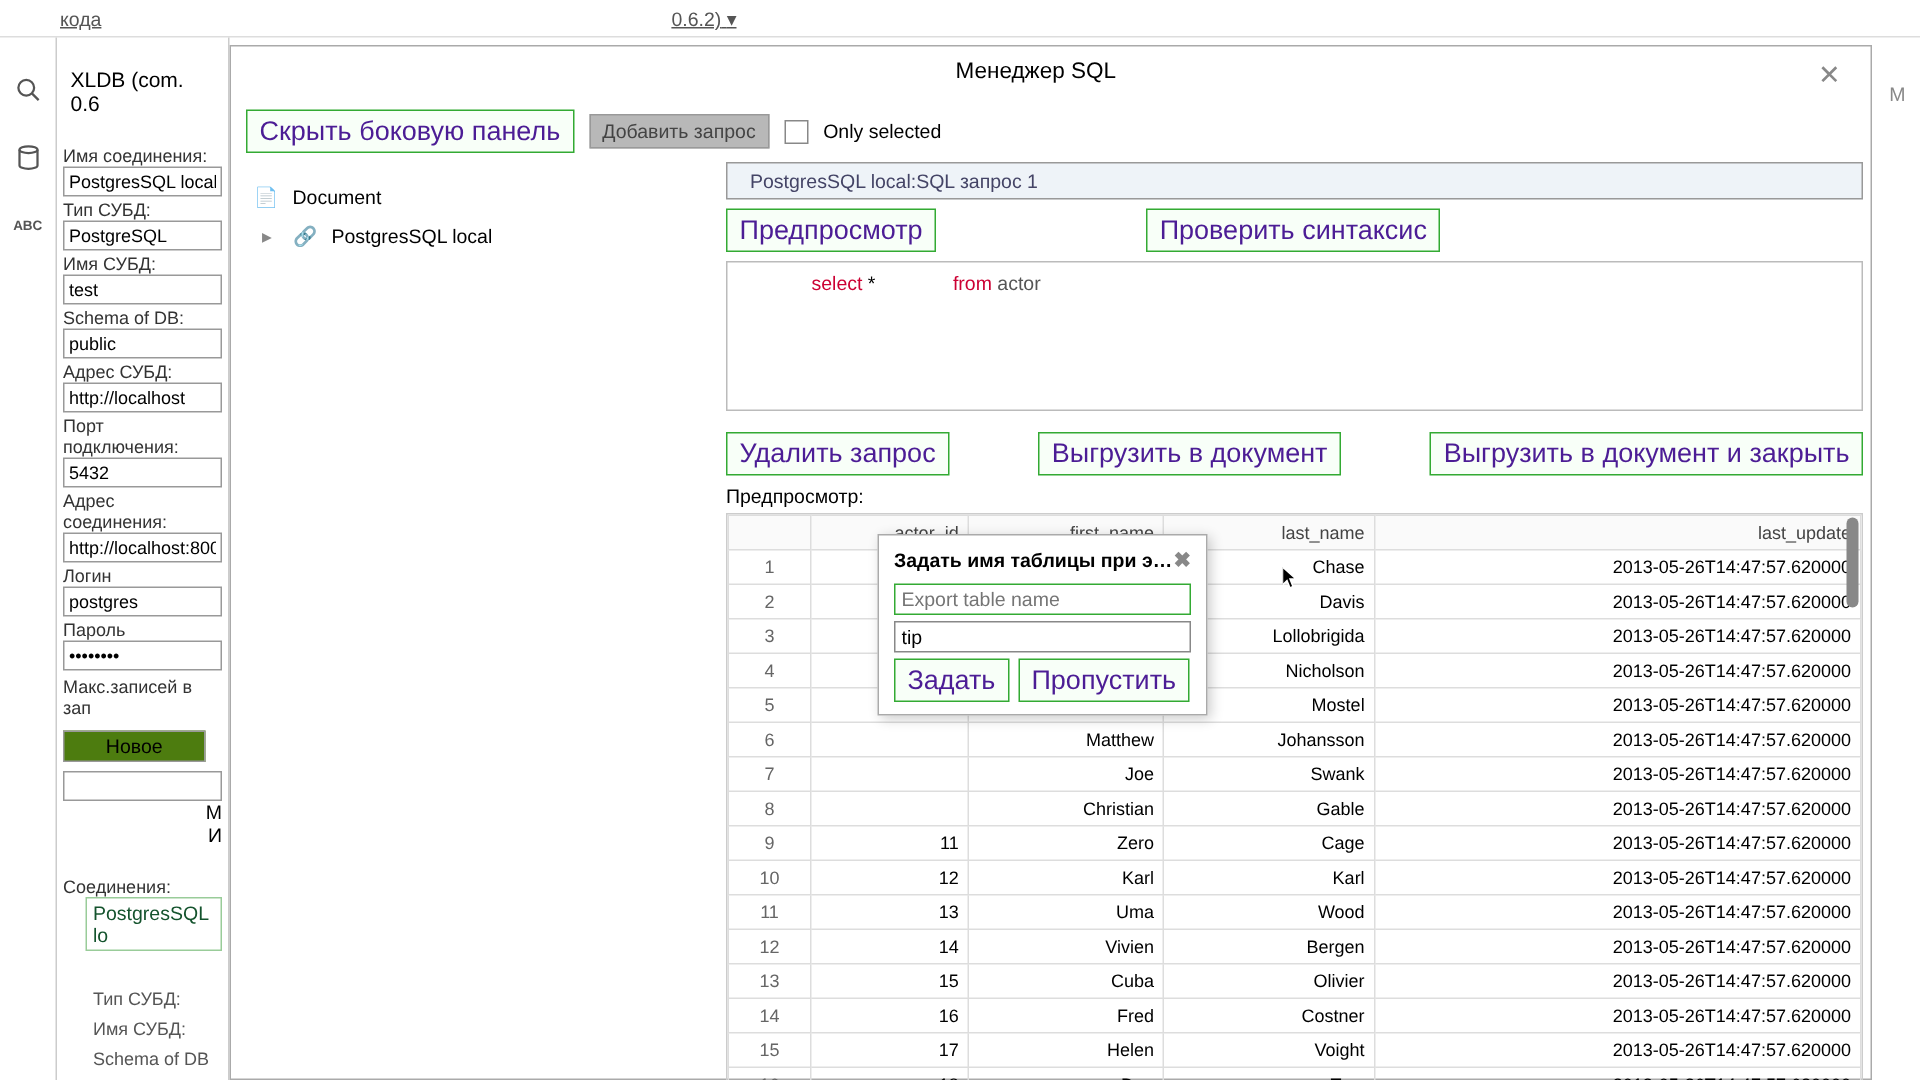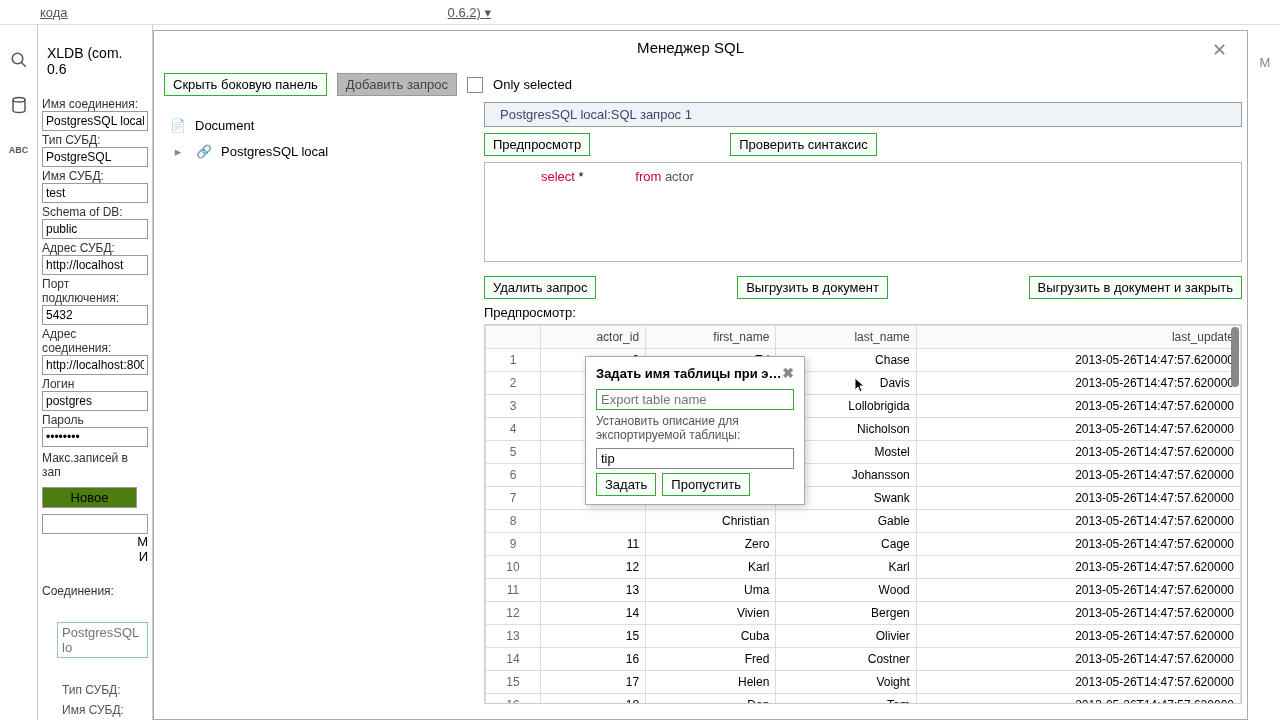--- a/index.html
+++ b/index.html
@@ -9,31 +9,31 @@
 
 .left-rail { position: absolute; left: 0; top: 25px; width: 38px; height: 695px; border-right: 1px solid #ccc; display: flex; flex-direction: column; align-items: center; padding-top: 25px; gap: 25px; }
 .left-rail .rail-icon { width: 20px; height: 20px; display: flex; align-items: center; justify-content: center; color: #555; cursor: pointer; }
 
 .sidebar { position: absolute; left: 38px; top: 25px; width: 115px; height: 695px; border-right: 1px solid #ccc; padding: 5px 4px; overflow: hidden; }
 .sidebar-title { font-size: 14px; padding: 15px 5px 18px; }
 .sidebar label { display: block; color: #333; font-size: 12px; margin-top: 2px; }
 .sidebar input { width: 100%; border: 1px solid #999; padding: 2px 3px; font-size: 12px; }
 .sidebar .btn { width: 95px; background: #4d7c0f; border: 1px solid #999; padding: 2px; margin-top: 8px; cursor: pointer; }
 .sidebar .conn-label { margin-top: 20px; }
-.sidebar .conn-item { margin: 24px 0 0 15px; border: 1px solid #9c9; padding: 2px 4px; color: #737373; cursor: pointer; }
+.sidebar .conn-item { margin: 0 0 0 15px; border: 1px solid #9c9; padding: 2px 4px; color: #14532d; cursor: pointer; }
 .sidebar .info-list { margin-top: 25px; padding-left: 20px; }
 .sidebar .info-list div { color: #555; margin-bottom: 6px; font-size: 12px; }
 
 .modal { position: absolute; left: 153px; top: 30px; width: 1095px; height: 690px; background: #fff; border: 1px solid #aaa; }
 .modal-header { display: flex; align-items: flex-start; justify-content: space-between; padding: 8px 15px; }
 .modal-title { font-size: 15px; flex: 1; text-align: center; }
 .modal-close { width: 20px; height: 20px; cursor: pointer; color: #888; font-size: 18px; }
 
 .modal-toolbar { display: flex; align-items: center; gap: 10px; padding: 6px 10px; }
-.btn-green { background: #f8fff8; border: 1px solid #3a3; color: #000000; padding: 3px 8px; cursor: pointer; font-size: 13px; }
+.btn-green { background: #f8fff8; border: 1px solid #3a3; color: #4c1d95; padding: 3px 8px; cursor: pointer; font-size: 18px; }
 .btn-gray { background: #b8b8b8; border: 1px solid #999; color: #444; padding: 3px 8px; cursor: pointer; font-size: 13px; }
 .checkbox { width: 16px; height: 16px; border: 1px solid #888; cursor: pointer; }
 
 .modal-body { display: flex; height: 615px; }
 .tree-pane { width: 325px; padding: 10px 15px; }
 .tree-item { display: flex; align-items: center; gap: 8px; padding: 4px 0; cursor: pointer; }
 .tree-item .icon { width: 18px; height: 18px; display: flex; align-items: center; justify-content: center; color: #888; }
 
 .main-pane { flex: 1; padding: 0 5px; }
 .tab-bar { border: 1px solid #999; background: #eef3f8; padding: 4px 15px; color: #446; cursor: pointer; }
@@ -292,21 +292,20 @@
     </div>
   </div>
 </div>
 
 <div class="popup">
   <div class="popup-header">
     <span>Задать имя таблицы при э…</span>
     <span class="popup-close">✖</span>
   </div>
   <input placeholder="Export table name" style="">
-  <div class="desc">Установить описание для экспортируемой таблицы:</div>
   <input class="tip" value="tip" style="">
   <div class="btn-row">
     <button class="btn-green">Задать</button>
     <button class="btn-green">Пропустить</button>
   </div>
 </div>
 
 <div class="right-strip">
   <span>M</span>
 </div>

